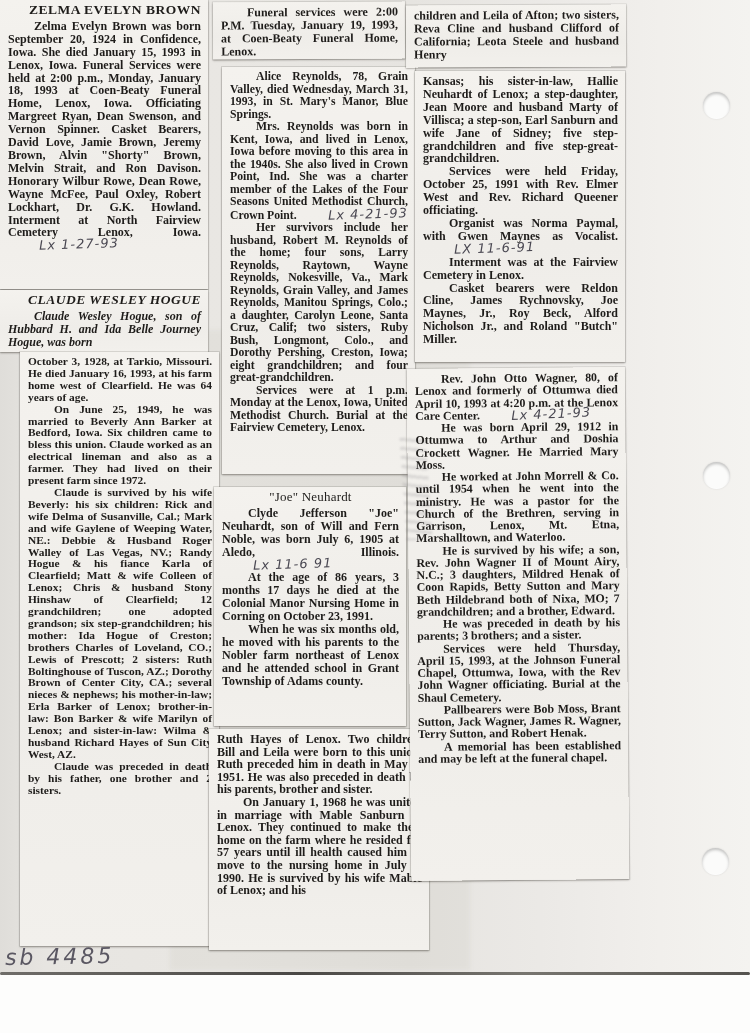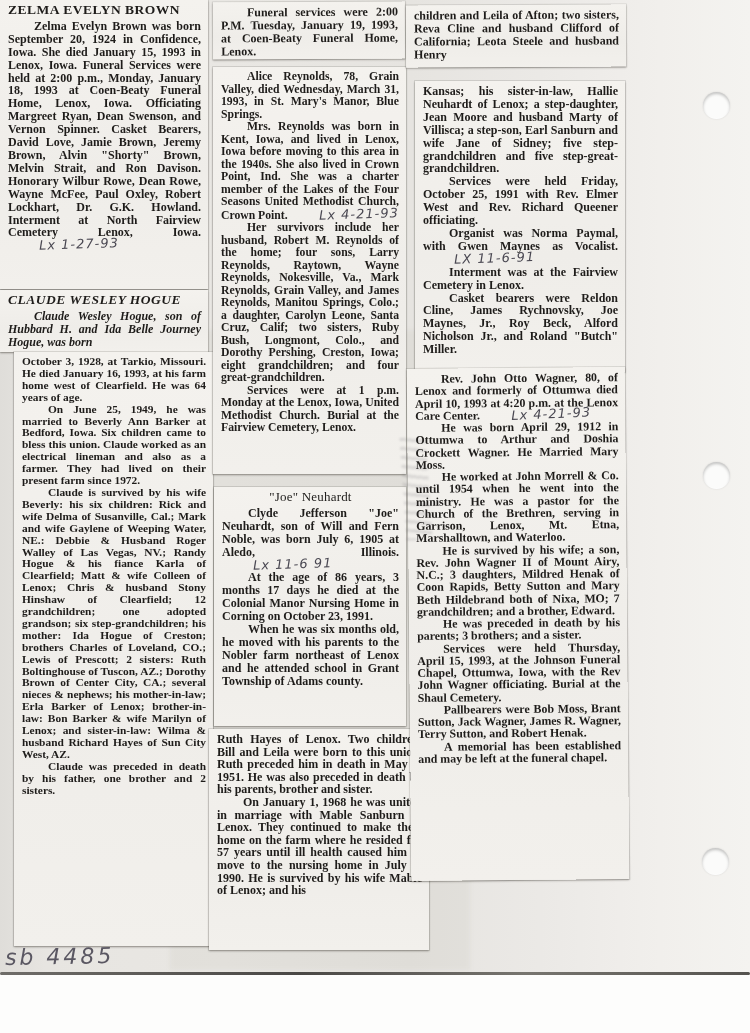--- a/index.html
+++ b/index.html
@@ -37,44 +37,44 @@
     color:#1e1c1a;
     padding:4px 7px 4px 8px;
     font-size:12px;line-height:12.9px;font-weight:bold;
     text-align:justify;
     box-shadow:0 1px 2px rgba(55,50,45,.45), 0 0 0 1px rgba(90,85,80,.15);
   }
   .clip p{margin:0;text-indent:26px;}
   .clip p.noindent{text-indent:0;}
   .head{
     margin:0 0 3px 0;font-size:13.5px;letter-spacing:.5px;
-    font-weight:bold;text-align:left;
+    font-weight:bold;text-align:right;
   }
   .head.center{text-align:center;letter-spacing:.2px;font-size:13px;font-weight:normal;}
   
   .hand{
     font-family:"DejaVu Sans",sans-serif;font-style:italic;font-weight:normal;
     color:#4a4852;font-size:13px;letter-spacing:1px;white-space:nowrap;
     display:inline-block;transform:rotate(-2deg);
   }
   #archive-code{
     position:absolute;left:5px;top:944px;
     font-family:"DejaVu Sans",sans-serif;font-style:italic;font-weight:normal;
     color:#5a5762;font-size:22px;letter-spacing:3px;transform:rotate(-1deg);
   }
   
   #clip-zelma        {left:0;   top:0;   width:208px;height:289px;}
   #clip-hogue-head   {left:0;   top:290px;width:208px;height:62px;font-style:italic;}
-  #clip-hogue-body   {left:14px; top:352px;width:199px;height:594px;font-size:11.4px;line-height:11.9px;}
+  #clip-hogue-body   {left:20px; top:352px;width:199px;height:594px;font-size:11.4px;line-height:11.9px;}
   #clip-funeral-note {left:213px;top:2px; width:192px;height:57px;transform:rotate(-.3deg);}
-  #clip-reynolds     {left:213px;top:67px;width:193px;height:407px;font-size:11.7px;line-height:12.5px;}
+  #clip-reynolds     {left:222px;top:67px;width:193px;height:407px;font-size:11.7px;line-height:12.5px;}
   #clip-neuhardt     {left:214px;top:487px;width:192px;height:239px;}
   #clip-neuhardt-cont{left:209px;top:729px;width:220px;height:221px;font-size:12px;line-height:12.6px;}
   #clip-wagner-cont1 {left:406px;top:5px; width:220px;height:62px;transform:rotate(-.3deg);}
-  #clip-wagner-cont2 {left:415px;top:71px;width:210px;height:291px;font-size:12px;line-height:12.9px;margin-top:10px;}
+  #clip-wagner-cont2 {left:415px;top:71px;width:210px;height:291px;font-size:12px;line-height:12.9px;}
   #clip-wagner       {left:409px;top:368px;width:218px;height:512px;transform:rotate(-.5deg);font-size:11.9px;line-height:12.25px;}
   
   #stamp-smudge{
     position:absolute;left:403px;top:435px;width:26px;height:105px;
     background:repeating-linear-gradient(10deg,rgba(90,88,95,.35) 0 3px,rgba(90,88,95,0) 3px 9px);
     filter:blur(1.2px);opacity:.5;transform:rotate(-4deg);
   }
   
 </style>
 </head>

